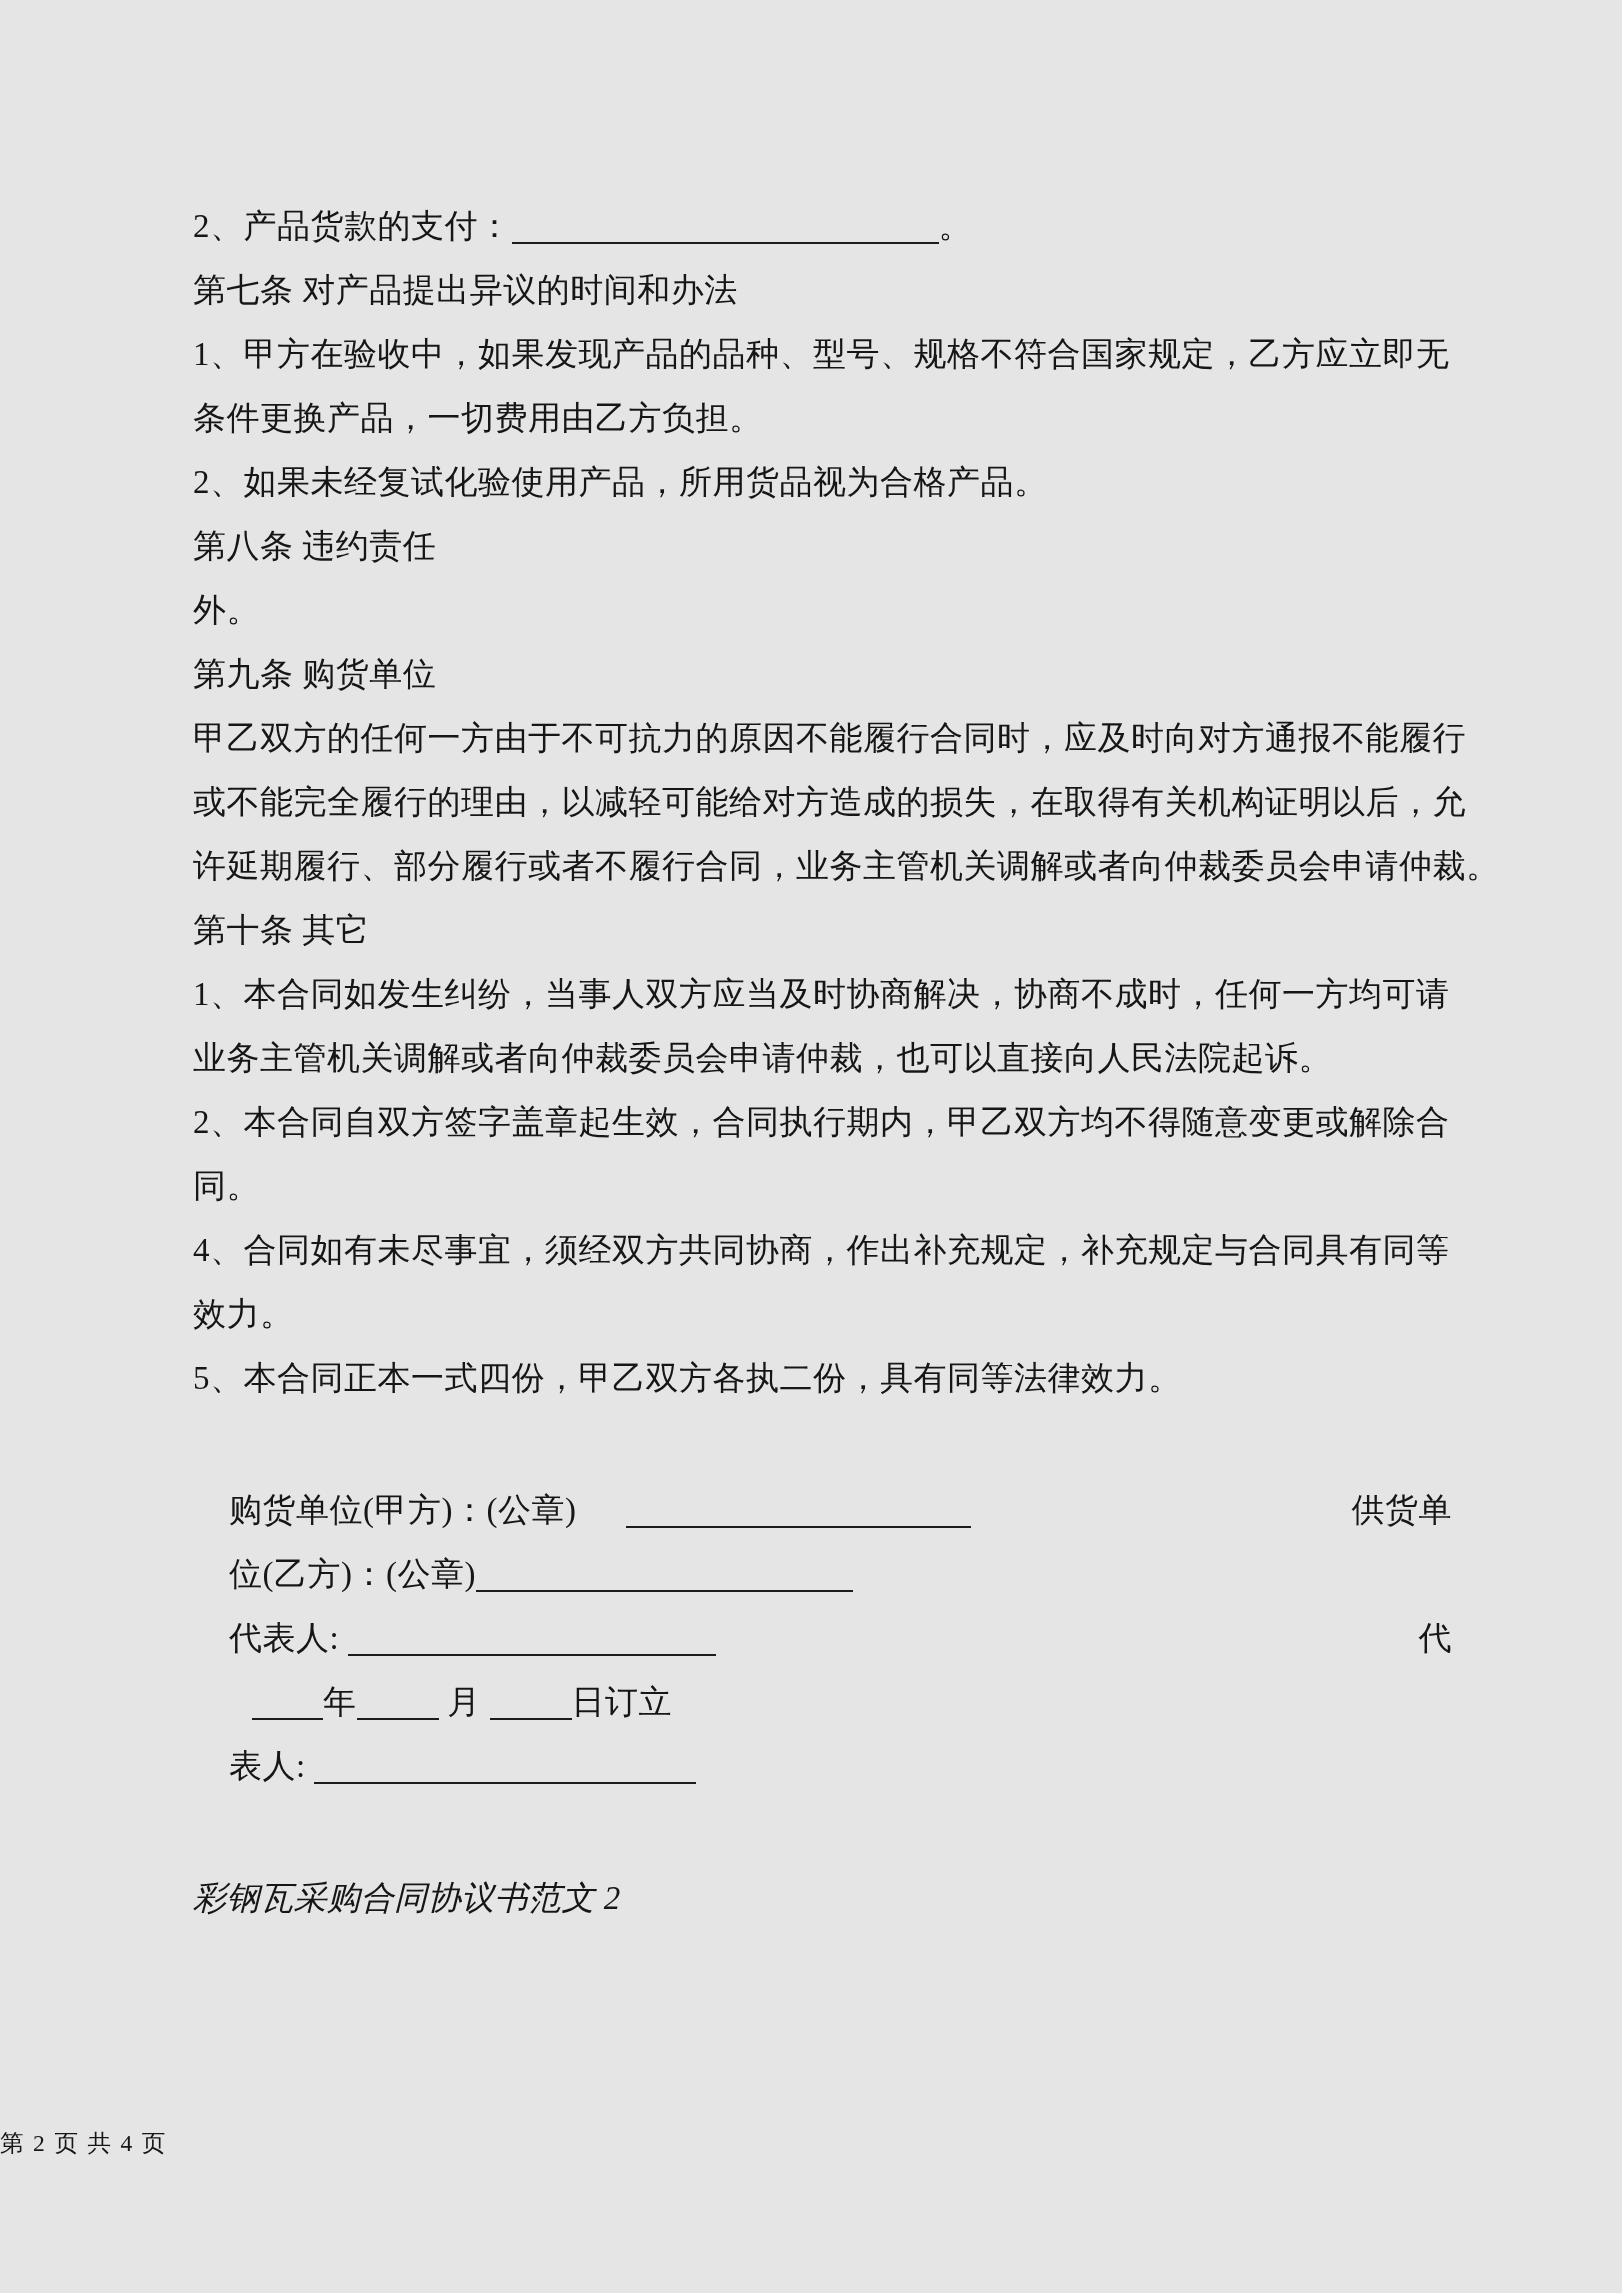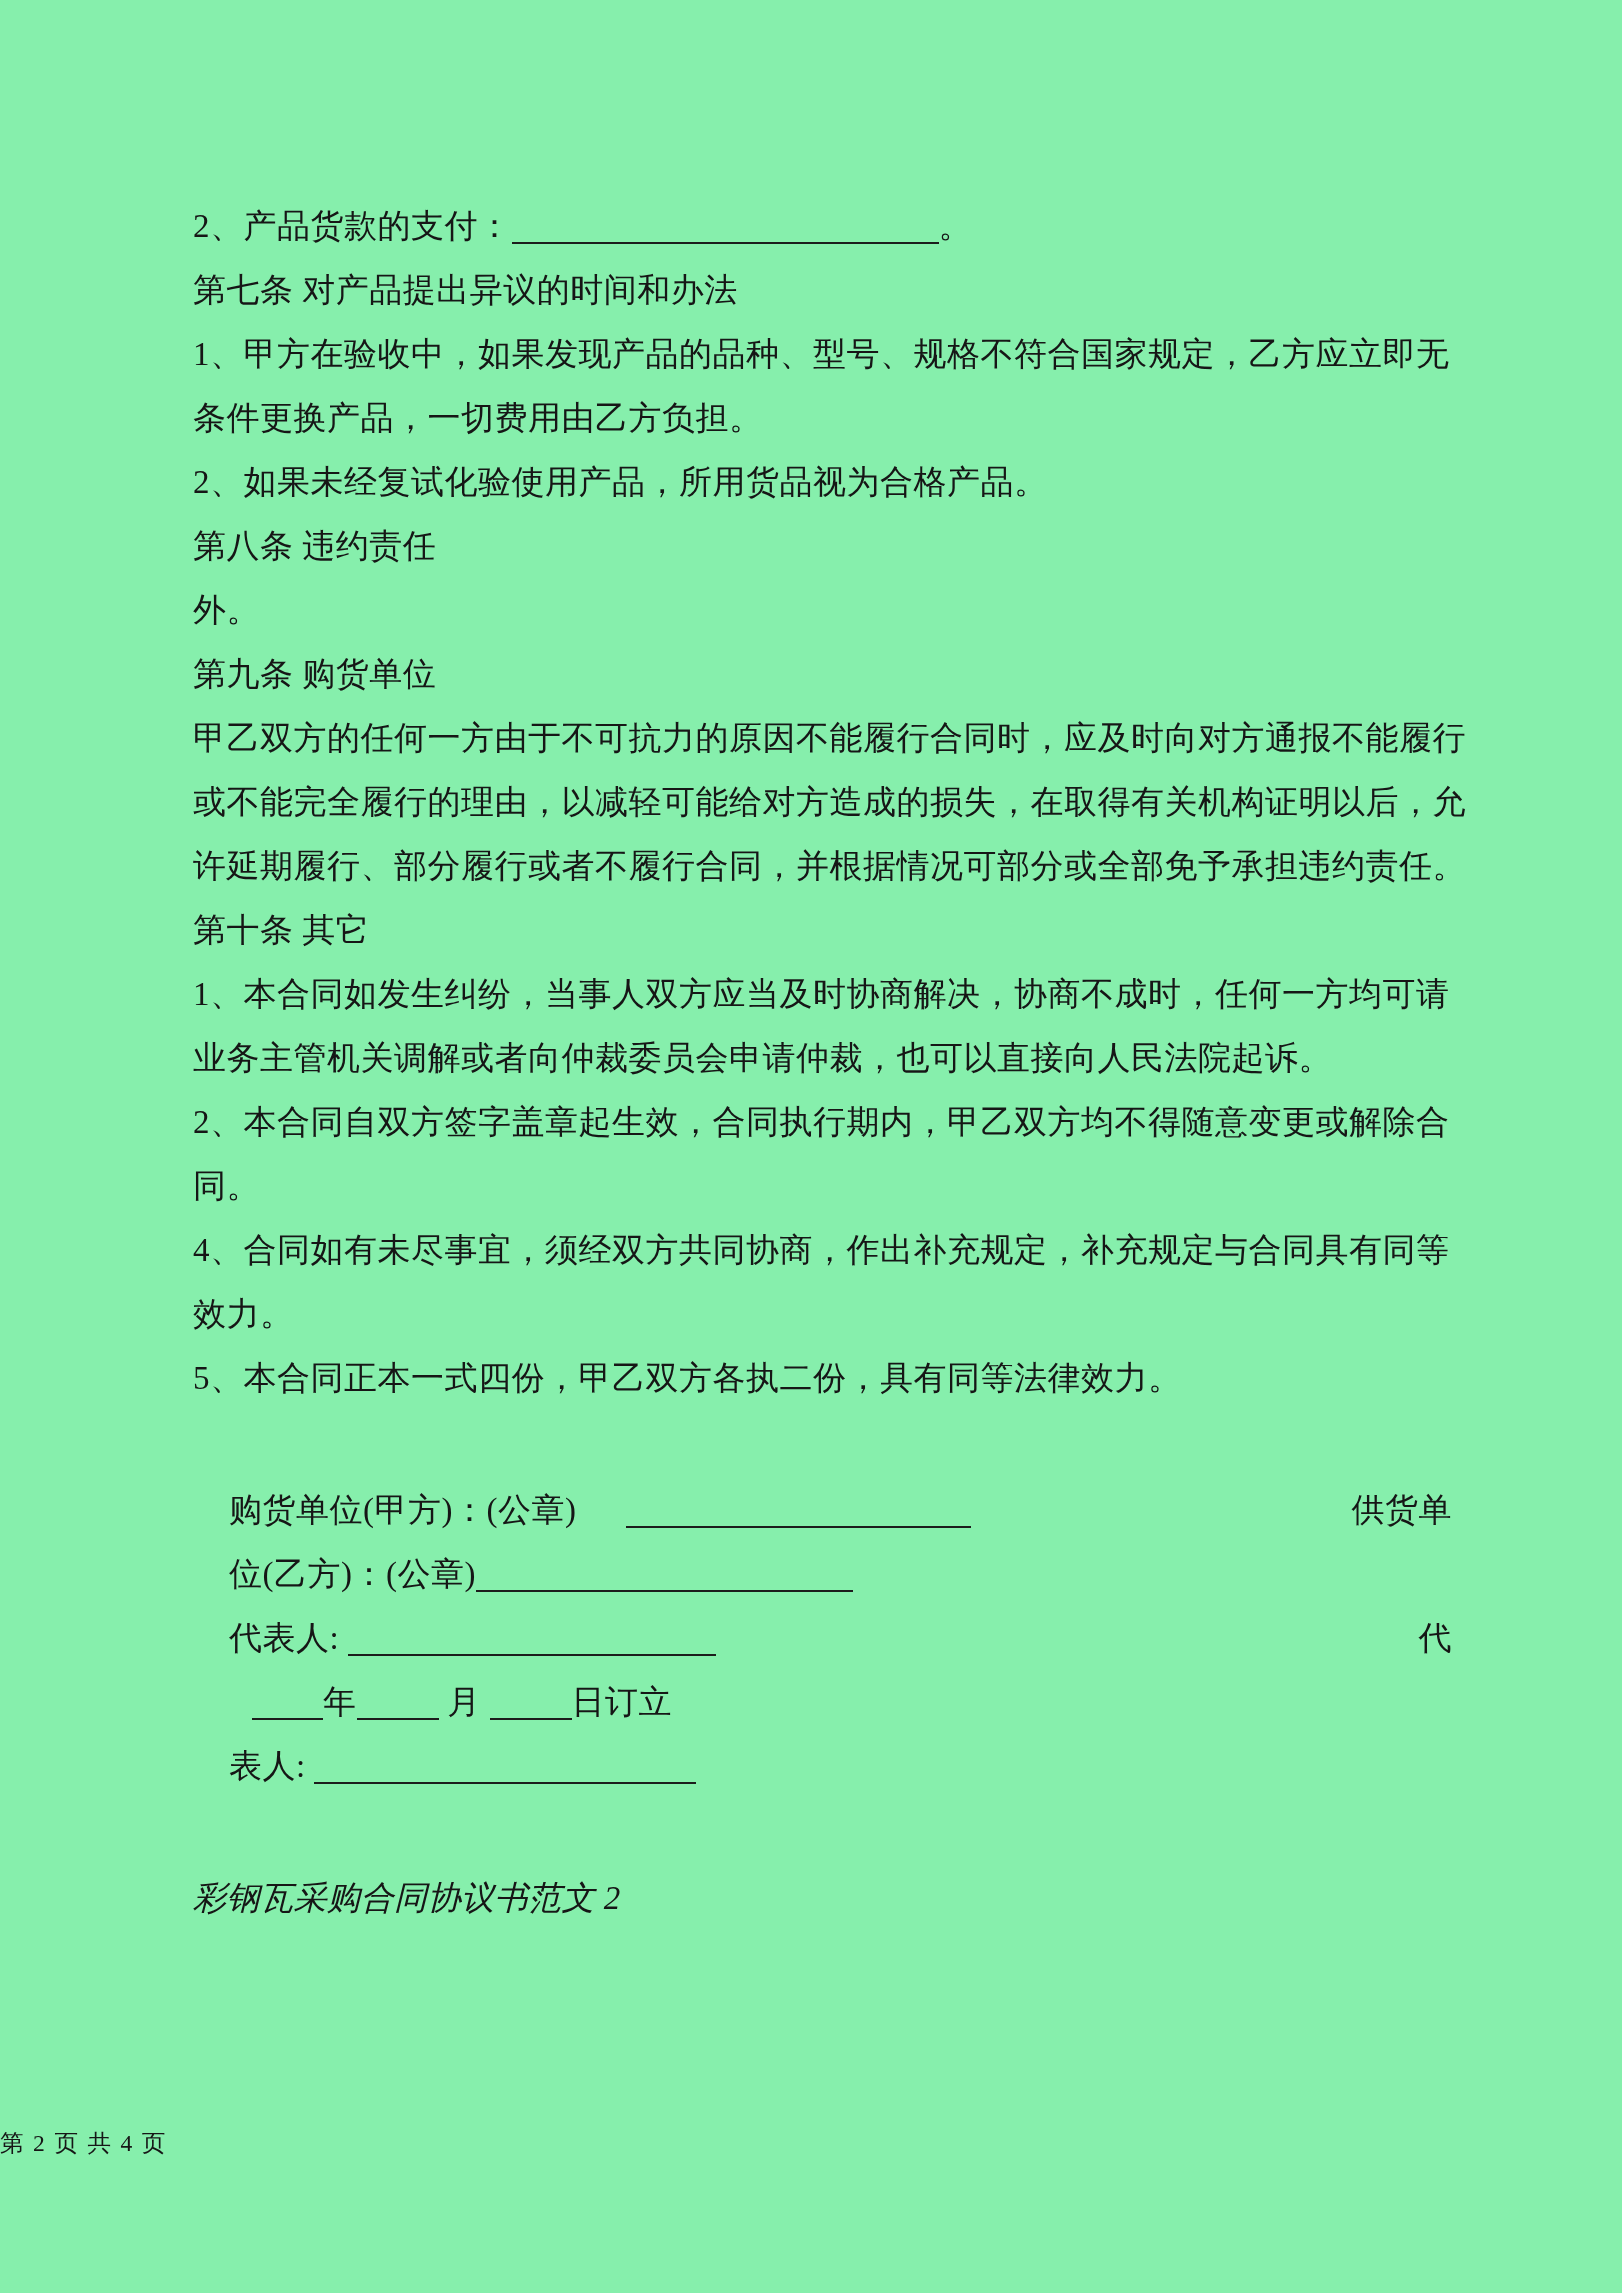--- a/index.html
+++ b/index.html
@@ -5,21 +5,21 @@
 <style>
   html, body {
     margin: 0;
     padding: 0;
     background: #ffffff;
   }
   .page {
     position: relative;
     width: 1623px;
     height: 2294px;
-    background: #86efac;
+    background: #e5e5e5;
     box-sizing: border-box;
     padding: 194px 171px 0 193px;
     font-family: "Liberation Serif", "DejaVu Serif", serif;
     color: #161616;
     overflow: hidden;
   }
   .line {
     height: 64px;
     line-height: 64px;
     font-size: 33px;
@@ -71,21 +71,21 @@
       <div class="line"><span>2、产品货款的支付：</span><span class="blank" style="width: 427px;"></span><span>。</span></div>
       <div class="line"><span>第七条 对产品提出异议的时间和办法</span></div>
       <div class="line"><span>1、甲方在验收中，如果发现产品的品种、型号、规格不符合国家规定，乙方应立即无</span></div>
       <div class="line"><span>条件更换产品，一切费用由乙方负担。</span></div>
       <div class="line"><span>2、如果未经复试化验使用产品，所用货品视为合格产品。</span></div>
       <div class="line"><span>第八条 违约责任</span></div>
       <div class="line"><span>外。</span></div>
       <div class="line"><span>第九条 购货单位</span></div>
       <div class="line"><span>甲乙双方的任何一方由于不可抗力的原因不能履行合同时，应及时向对方通报不能履行</span></div>
       <div class="line"><span>或不能完全履行的理由，以减轻可能给对方造成的损失，在取得有关机构证明以后，允</span></div>
-      <div class="line"><span>许延期履行、部分履行或者不履行合同，并根据情况可部分或全部免予承担违约责任。</span></div>
+      <div class="line"><span>许延期履行、部分履行或者不履行合同，业务主管机关调解或者向仲裁委员会申请仲裁。</span></div>
       <div class="line"><span>第十条 其它</span></div>
       <div class="line"><span>1、本合同如发生纠纷，当事人双方应当及时协商解决，协商不成时，任何一方均可请</span></div>
       <div class="line"><span>业务主管机关调解或者向仲裁委员会申请仲裁，也可以直接向人民法院起诉。</span></div>
       <div class="line"><span>2、本合同自双方签字盖章起生效，合同执行期内，甲乙双方均不得随意变更或解除合</span></div>
       <div class="line"><span>同。</span></div>
       <div class="line"><span>4、合同如有未尽事宜，须经双方共同协商，作出补充规定，补充规定与合同具有同等</span></div>
       <div class="line"><span>效力。</span></div>
       <div class="line"><span>5、本合同正本一式四份，甲乙双方各执二份，具有同等法律效力。</span></div>
     </div>
   <div class="sig-section">

